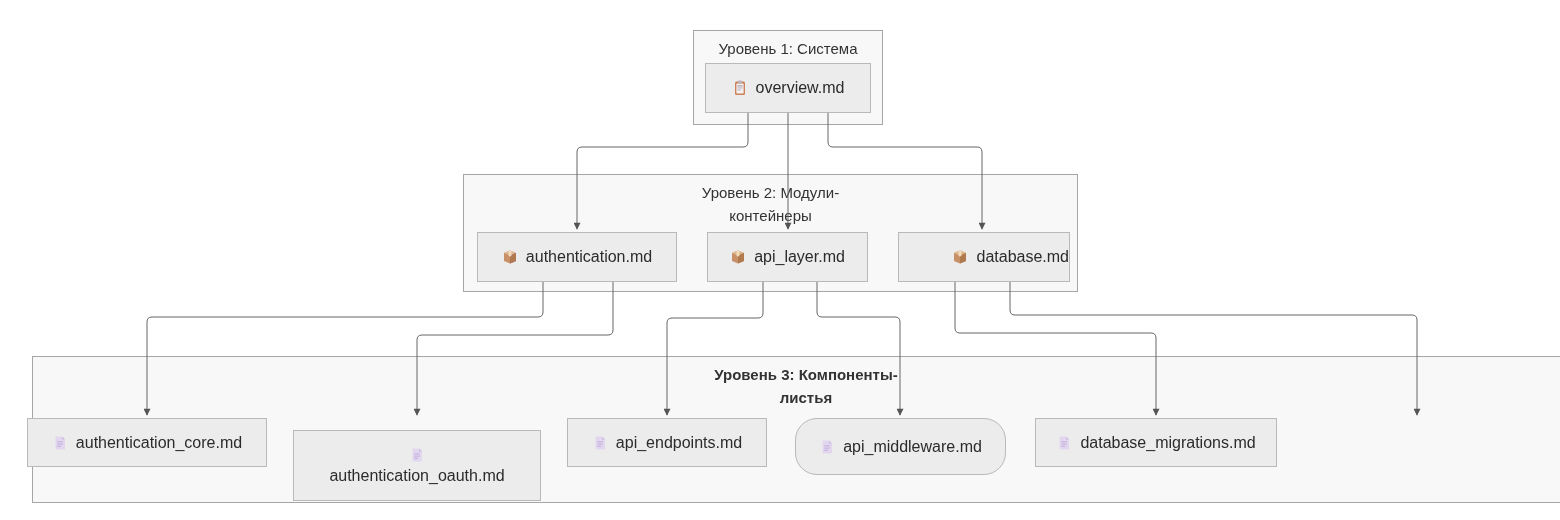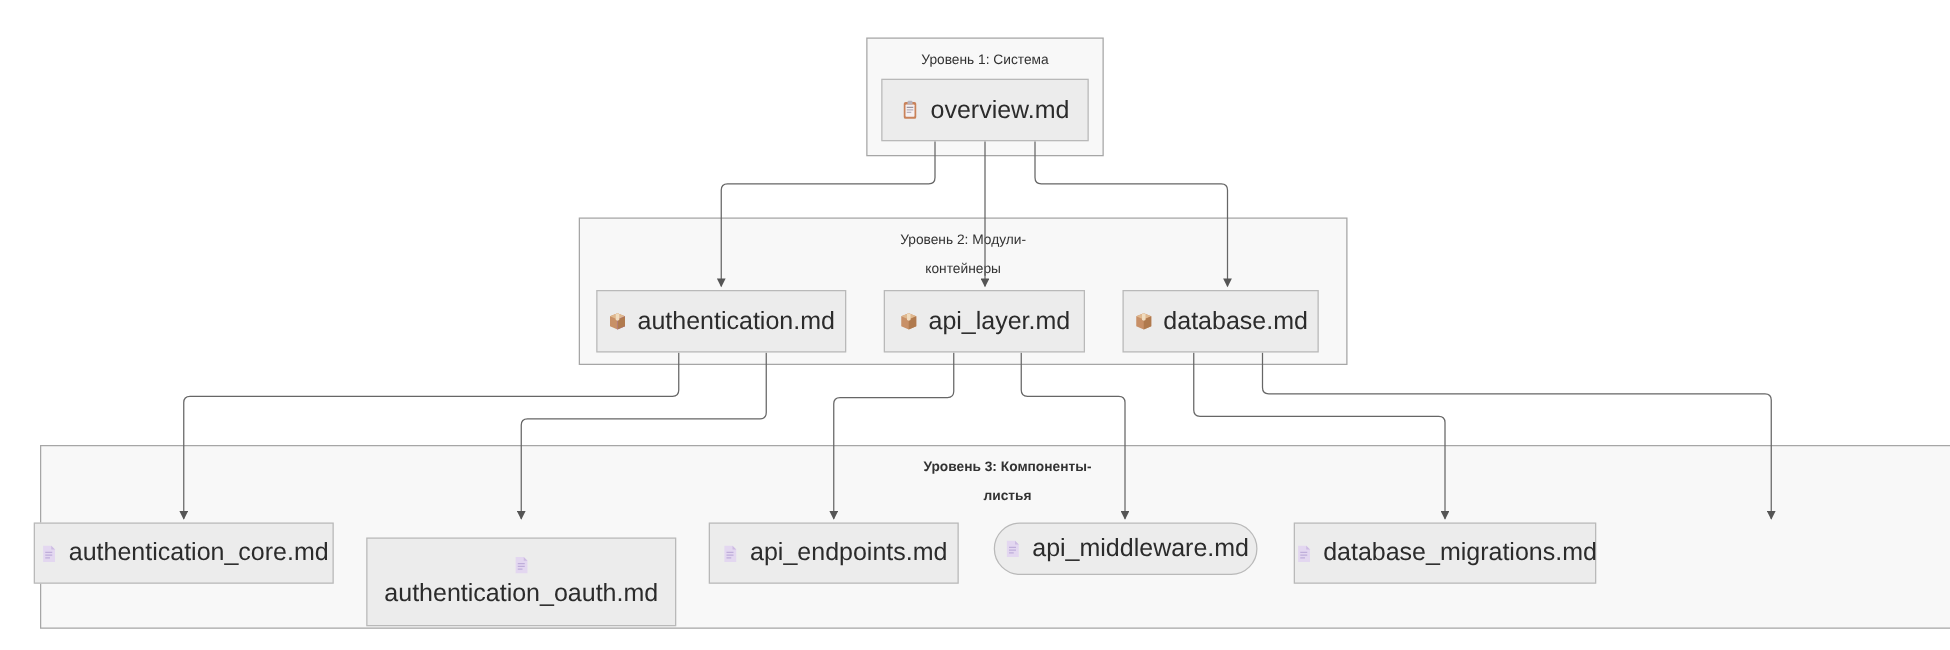--- a/index.html
+++ b/index.html
@@ -13,35 +13,35 @@
   }
   .cluster{
     position:absolute;
     background:#f8f8f8;
     border:1px solid #a6a6a6;
     box-sizing:border-box;
   }
   .cluster-title{
     position:absolute;left:0;right:0;top:6px;
     text-align:center;
-    font-size:11px;
+    font-size:15px;
     line-height:23px;
     color:#333;
   }
   .cluster-title span{display:block;}
   .node{
     position:absolute;
     background:#ececec;
     border:1px solid #b9b9b9;
     box-sizing:border-box;
     display:flex;
     align-items:center;
     justify-content:center;
     gap:8px;
-    font-size:20px;
+    font-size:16px;
     color:#2b2b2b;
     z-index:3;
     cursor:pointer;
   }
   .node.wrap{flex-direction:column;gap:4px;}
   .node .icon{display:inline-flex;width:16px;height:16px;flex:0 0 auto;}
   .node .label{white-space:nowrap;}
   #edges{position:absolute;left:0;top:0;z-index:2;}
   #edges path.edge{fill:none;stroke:#666;stroke-width:1px;}
 </style>
@@ -119,21 +119,21 @@
       <svg viewBox="0 0 16 16" width="16" height="16">
         <polygon points="2,4 8,1.5 14,4 14,12 8,14.5 2,12" fill="#c89067"></polygon>
         <polygon points="8,1.5 14,4 8,6.5 2,4" fill="#e0b98f"></polygon>
         <polygon points="8,6.5 14,4 14,12 8,14.5" fill="#b07a4e"></polygon>
         <polygon points="6.6,2.1 8,1.5 9.4,2.1 9.4,6.9 8,7.5 6.6,6.9" fill="#f0dcbf"></polygon>
       </svg>
     </span>
     <span class="label">api_layer.md</span>
   </div>
 
-  <div class="node" style="left:898px;top:232px;width:157px;height:50px;">
+  <div class="node" style="left:898px;top:232px;width:172px;height:50px;justify-content:flex-end;">
     <span class="icon">
       <svg viewBox="0 0 16 16" width="16" height="16">
         <polygon points="2,4 8,1.5 14,4 14,12 8,14.5 2,12" fill="#c89067"></polygon>
         <polygon points="8,1.5 14,4 8,6.5 2,4" fill="#e0b98f"></polygon>
         <polygon points="8,6.5 14,4 14,12 8,14.5" fill="#b07a4e"></polygon>
         <polygon points="6.6,2.1 8,1.5 9.4,2.1 9.4,6.9 8,7.5 6.6,6.9" fill="#f0dcbf"></polygon>
       </svg>
     </span>
     <span class="label">database.md</span>
   </div>
@@ -170,21 +170,21 @@
         <path d="M3.5,1.5 h6.5 l3,3 v10 h-9.5 z" fill="#e3d7f0"></path>
         <path d="M10,1.5 l3,3 h-3 z" fill="#cdbce2"></path>
         <rect x="5.2" y="6.4" width="5.6" height="1" fill="#bfaeda"></rect>
         <rect x="5.2" y="8.6" width="5.6" height="1" fill="#bfaeda"></rect>
         <rect x="5.2" y="10.8" width="3.8" height="1" fill="#bfaeda"></rect>
       </svg>
     </span>
     <span class="label">api_endpoints.md</span>
   </div>
 
-  <div class="node" style="left:795px;top:418px;width:211px;height:42px;border-radius:22px;">
+  <div class="node" style="left:795px;top:418px;width:211px;height:57px;border-radius:22px;">
     <span class="icon">
       <svg viewBox="0 0 16 16" width="16" height="16">
         <path d="M3.5,1.5 h6.5 l3,3 v10 h-9.5 z" fill="#e3d7f0"></path>
         <path d="M10,1.5 l3,3 h-3 z" fill="#cdbce2"></path>
         <rect x="5.2" y="6.4" width="5.6" height="1" fill="#bfaeda"></rect>
         <rect x="5.2" y="8.6" width="5.6" height="1" fill="#bfaeda"></rect>
         <rect x="5.2" y="10.8" width="3.8" height="1" fill="#bfaeda"></rect>
       </svg>
     </span>
     <span class="label">api_middleware.md</span>

